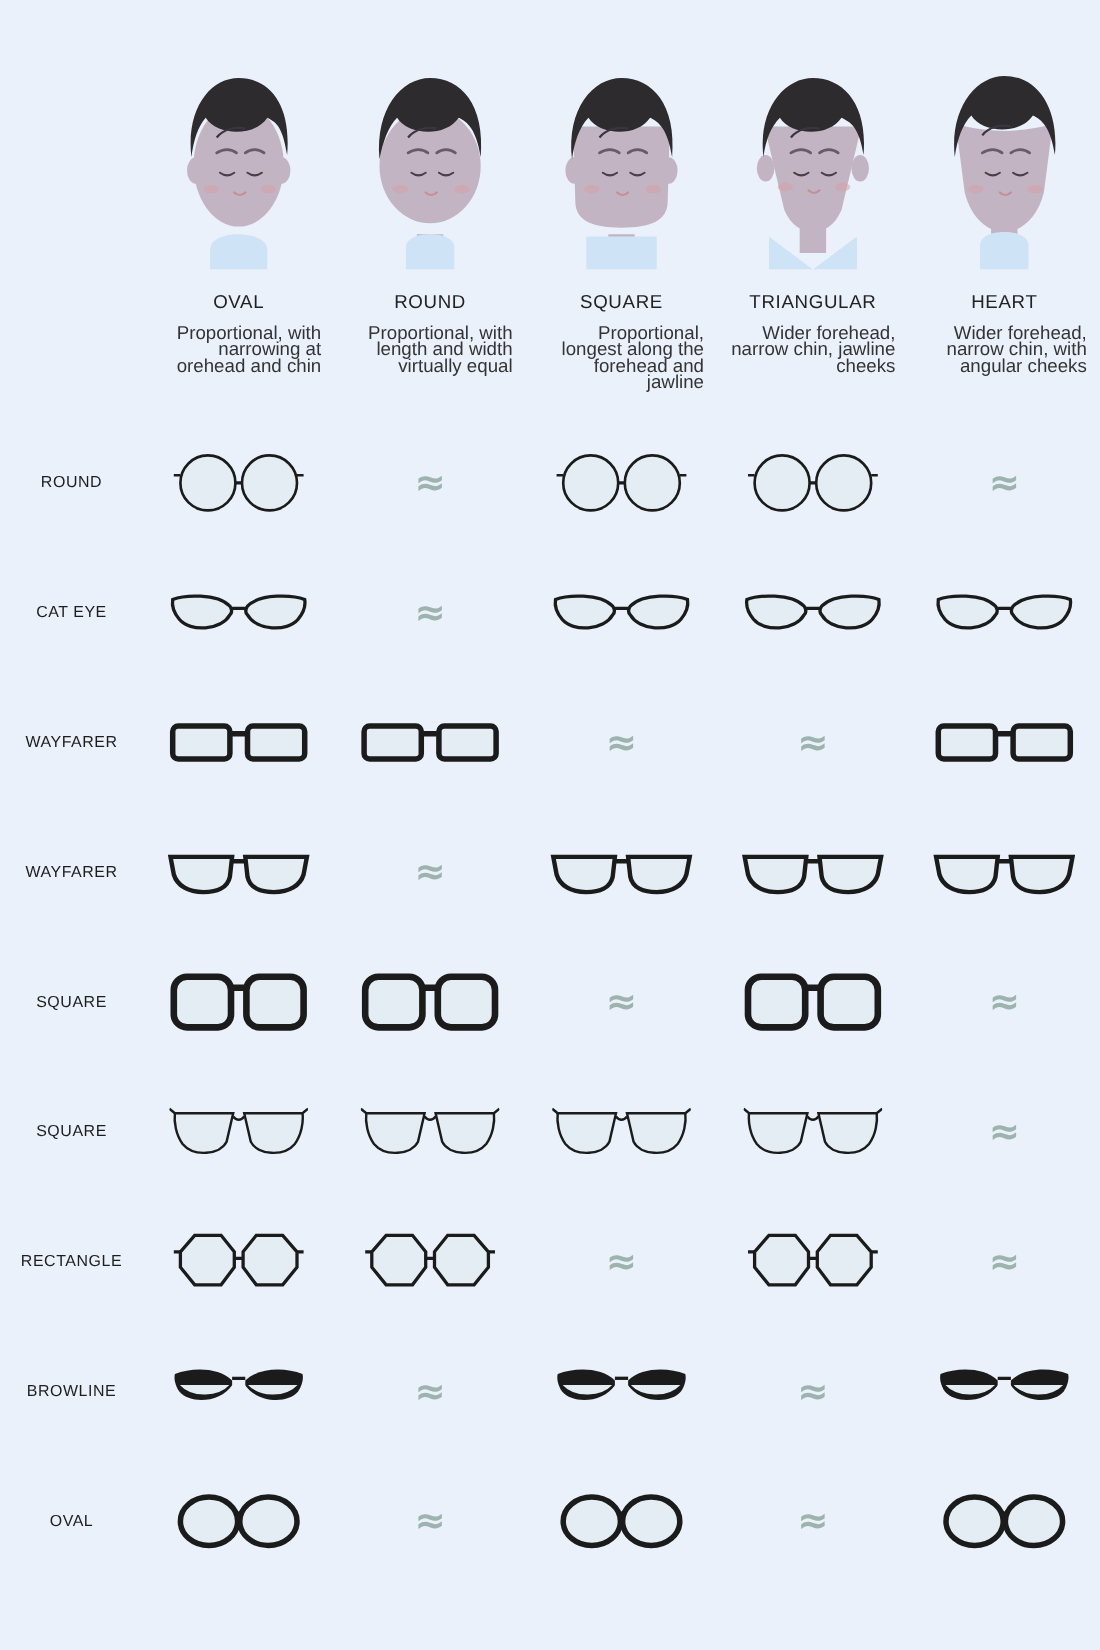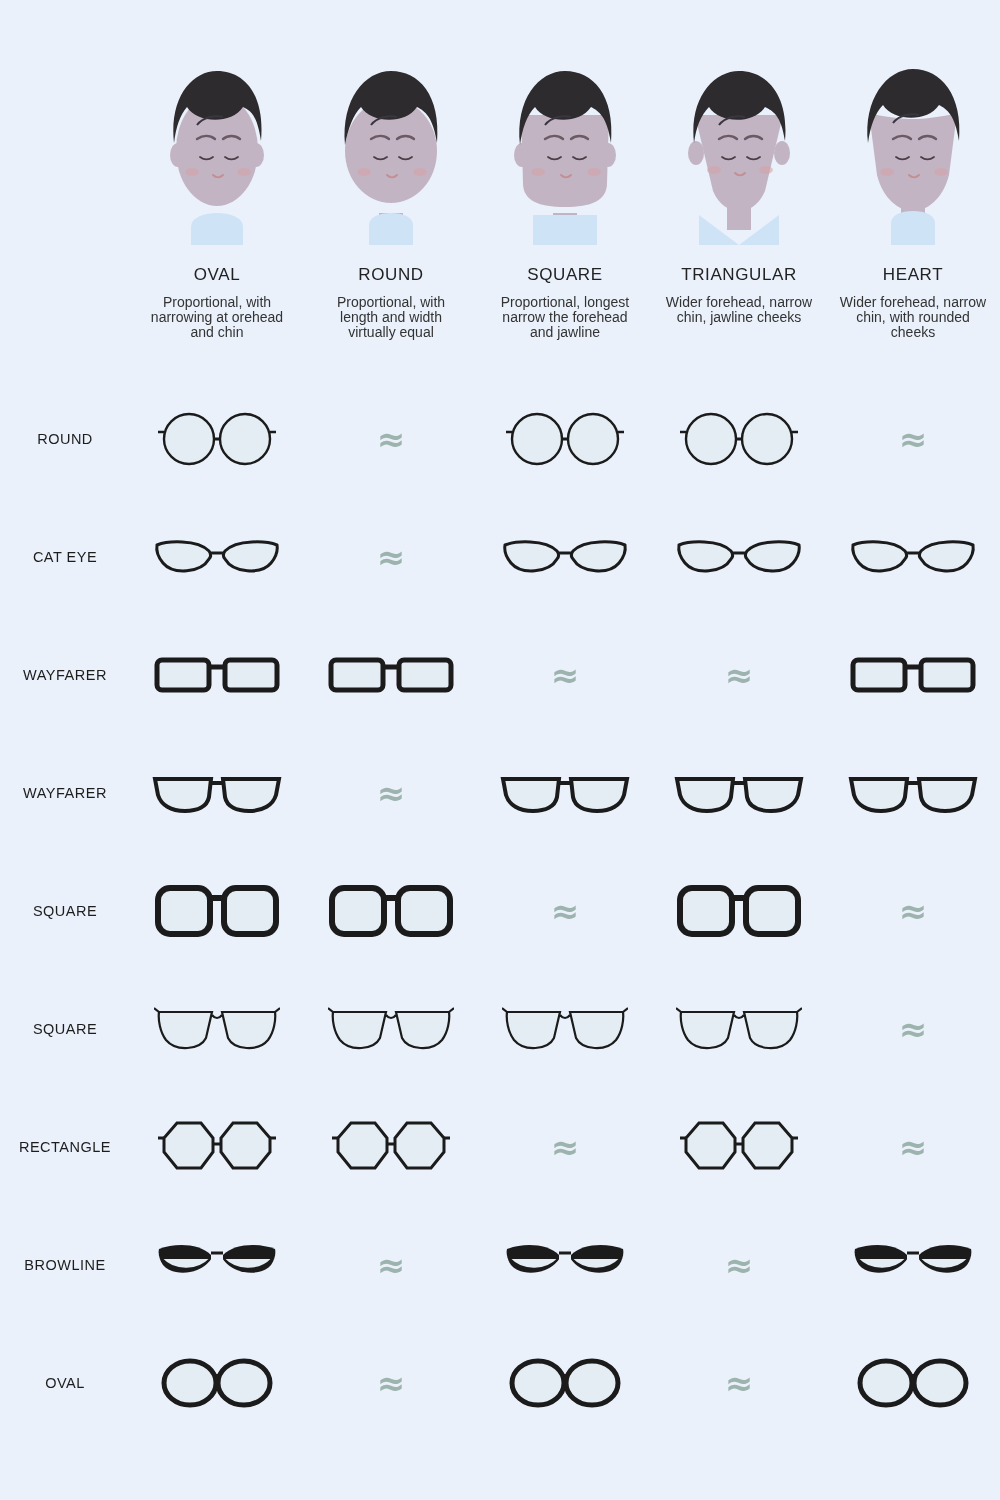--- a/index.html
+++ b/index.html
@@ -43,24 +43,24 @@
   }
   .face-title {
     margin-top: 20px;
     font-size: 17px;
     letter-spacing: 0.6px;
     color: #222;
     text-align: center;
   }
   .face-desc {
     margin-top: 10px;
-    font-size: 14px;
+    font-size: 17px;
     line-height: 15px;
     color: #333;
-    text-align: center;
+    text-align: right;
     width: 150px;
   }
 
   
   .rows {
     position: absolute;
     top: 380px;
     left: 0;
     width: 1000px;
   }
@@ -161,21 +161,21 @@
           <path d="M50 84 C56 80 63 80 68 84" stroke="#6b5a63" stroke-width="2.4" fill="none" stroke-linecap="round"></path>
           <path d="M76 84 C81 80 88 80 93 84" stroke="#6b5a63" stroke-width="2.4" fill="none" stroke-linecap="round"></path>
           <path d="M53 102 C57 105 62 105 66 102" stroke="#4a3f47" stroke-width="1.8" fill="none" stroke-linecap="round"></path>
           <path d="M78 102 C82 105 87 105 91 102" stroke="#4a3f47" stroke-width="1.8" fill="none" stroke-linecap="round"></path>
           <path d="M66 120 C69 123 73 123 76 120" stroke="#c38f92" stroke-width="2" fill="none" stroke-linecap="round"></path>
           <ellipse cx="43" cy="117" rx="7" ry="4" fill="#d6a2a6" opacity="0.55"></ellipse>
           <ellipse cx="99" cy="117" rx="7" ry="4" fill="#d6a2a6" opacity="0.55"></ellipse>
         </svg>
       </div>
       <div class="face-title">SQUARE</div>
-      <div class="face-desc">Proportional, longest narrow the forehead and jawline</div>
+      <div class="face-desc">Proportional, longest along the forehead and jawline</div>
     </div>
 
     <div class="face-col">
       <div class="face-art">
         <svg viewBox="0 0 140 190" width="140" height="190">
           <path d="M58 150 L58 175 L82 175 L82 150 Z" fill="#c3b4c4"></path>
           <path d="M30 160 L70 190 L110 160 L110 190 L30 190 Z" fill="#cfe3f7"></path>
           <path d="M26 60 L114 60 L96 136 C90 150 80 156 70 156 C60 156 50 150 44 136 Z" fill="#c3b4c4"></path>
           <ellipse cx="27" cy="98" rx="8" ry="12" fill="#c3b4c4"></ellipse>
           <ellipse cx="113" cy="98" rx="8" ry="12" fill="#c3b4c4"></ellipse>
@@ -205,21 +205,21 @@
           <path d="M50 84 C56 80 63 80 68 84" stroke="#6b5a63" stroke-width="2.4" fill="none" stroke-linecap="round"></path>
           <path d="M76 84 C81 80 88 80 93 84" stroke="#6b5a63" stroke-width="2.4" fill="none" stroke-linecap="round"></path>
           <path d="M53 102 C57 105 62 105 66 102" stroke="#4a3f47" stroke-width="1.8" fill="none" stroke-linecap="round"></path>
           <path d="M78 102 C82 105 87 105 91 102" stroke="#4a3f47" stroke-width="1.8" fill="none" stroke-linecap="round"></path>
           <path d="M66 120 C69 123 73 123 76 120" stroke="#c38f92" stroke-width="2" fill="none" stroke-linecap="round"></path>
           <ellipse cx="44" cy="117" rx="7" ry="4" fill="#d6a2a6" opacity="0.55"></ellipse>
           <ellipse cx="98" cy="117" rx="7" ry="4" fill="#d6a2a6" opacity="0.55"></ellipse>
         </svg>
       </div>
       <div class="face-title">HEART</div>
-      <div class="face-desc">Wider forehead, narrow chin, with rounded cheeks</div>
+      <div class="face-desc">Wider forehead, narrow chin, with angular cheeks</div>
     </div>
   </div>
 
   <div class="rows">
 
     <div class="grid-row">
       <div class="row-label">ROUND</div>
       <div class="cells">
         <div class="cell">
           <svg width="124" height="62" viewBox="0 0 124 62">

